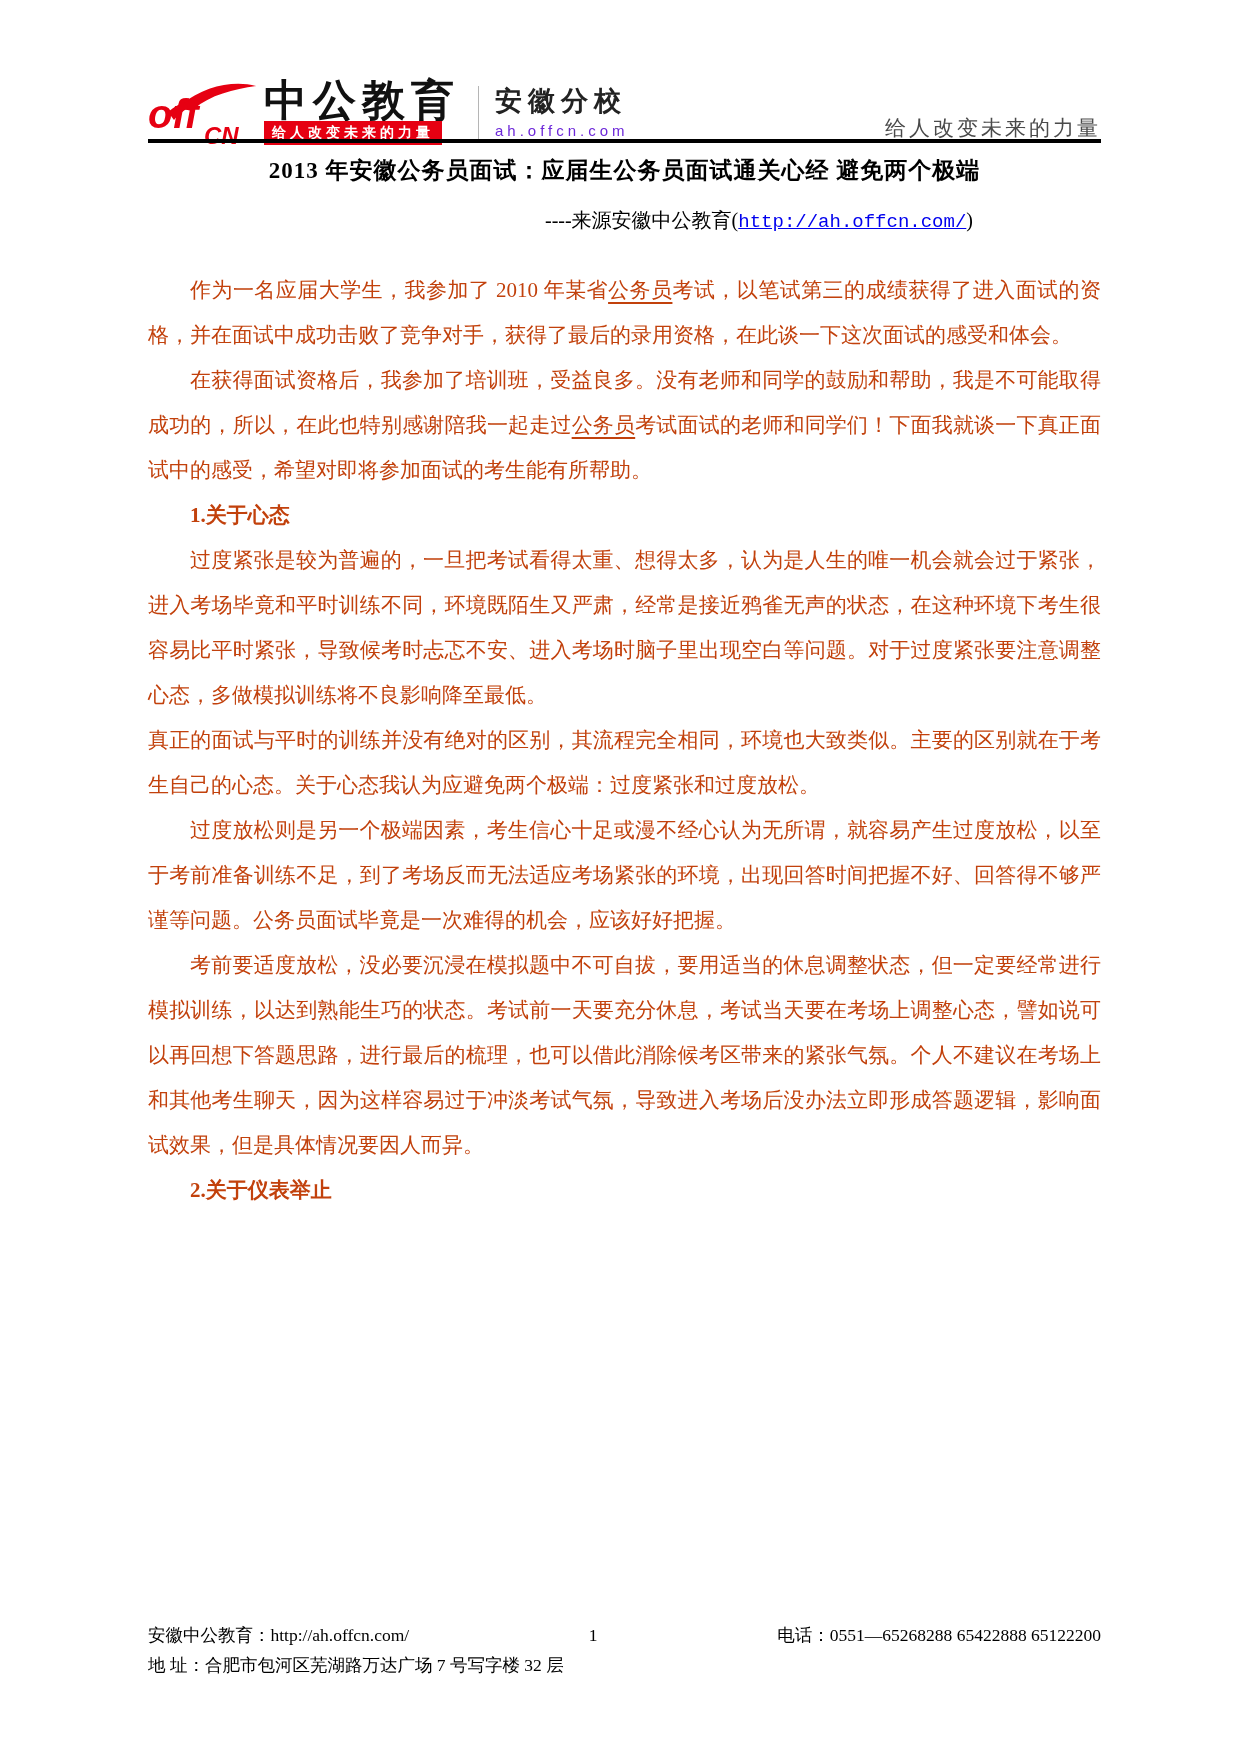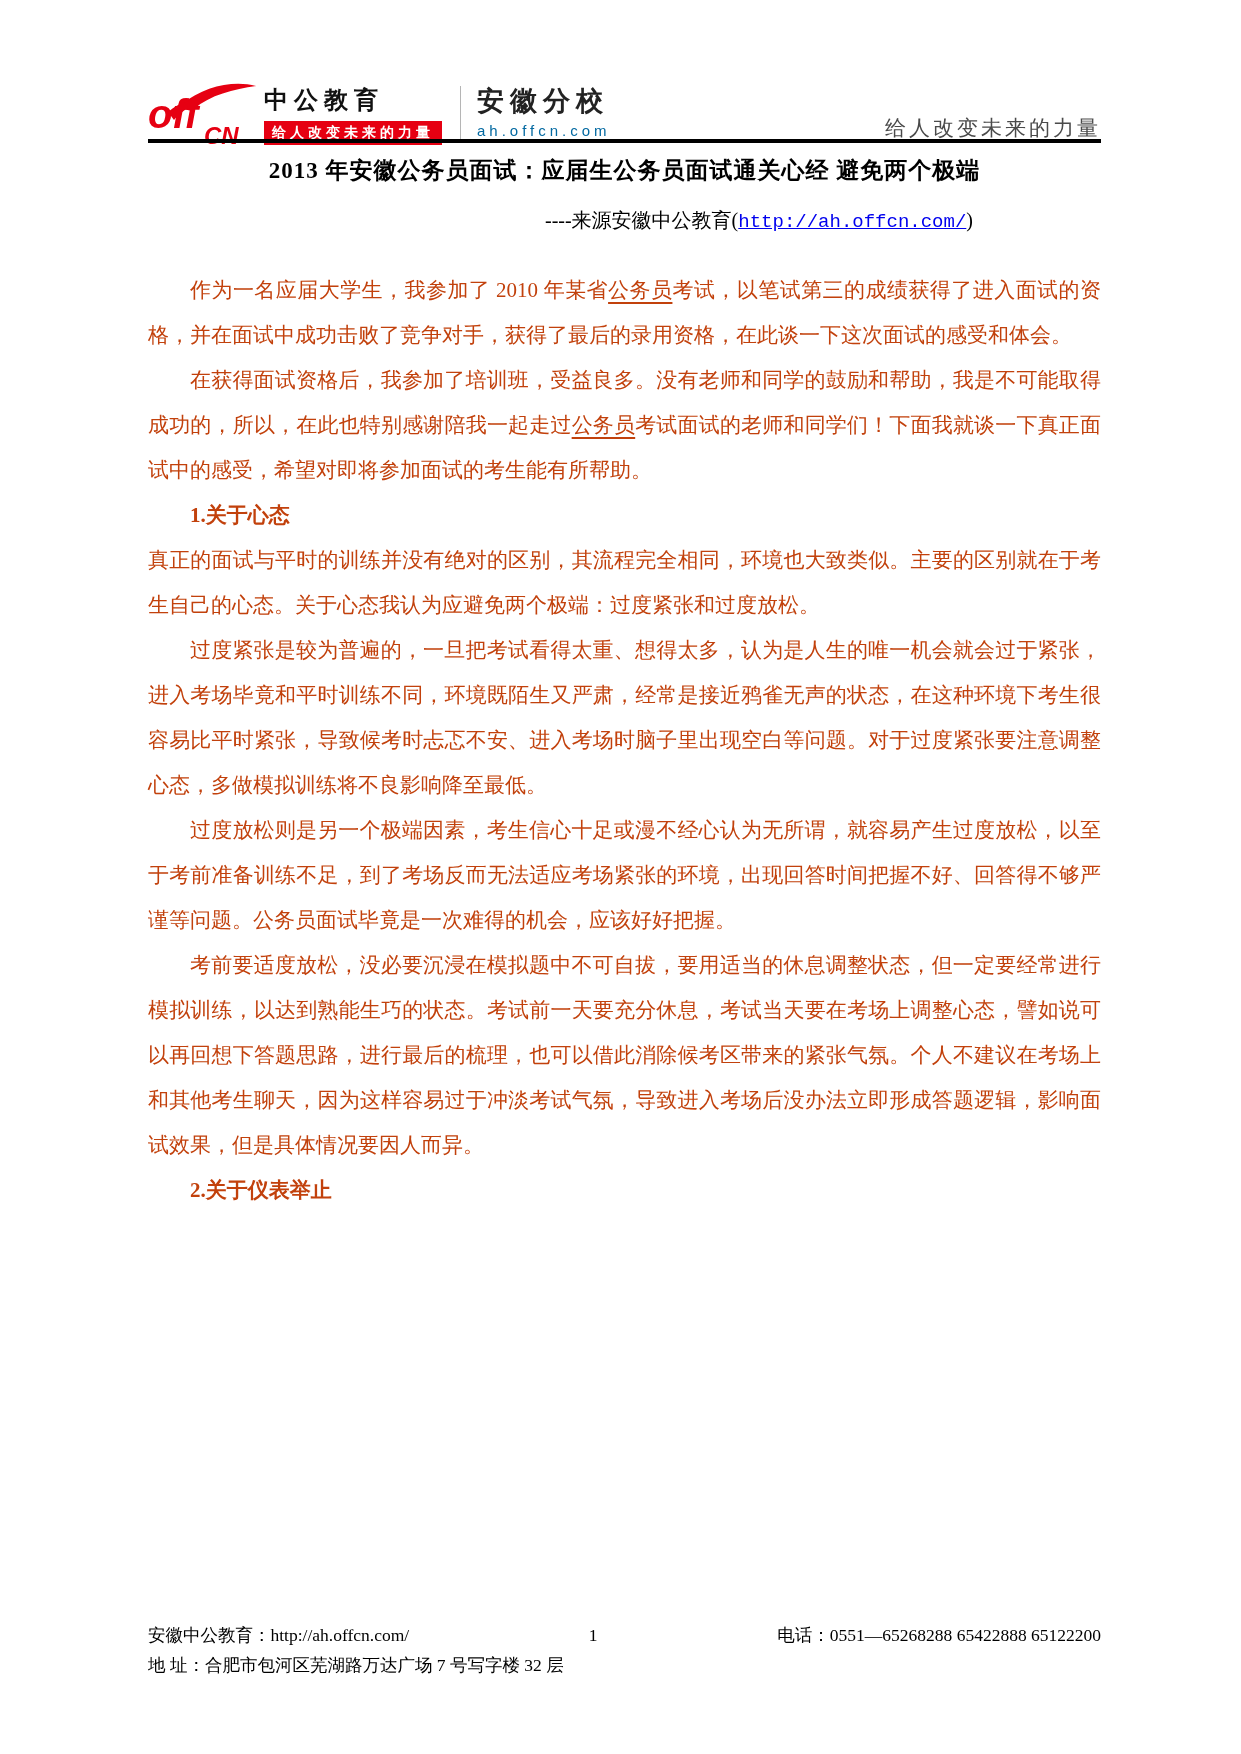--- a/index.html
+++ b/index.html
@@ -13,39 +13,39 @@
     overflow: hidden;
     margin: 0 auto;
   }
   
   .header { position: absolute; top: 70px; left: 148px; right: 140px; height: 68px; }
   .logo { position: absolute; left: 0; top: 12px; display: flex; align-items: flex-start; }
   .logo-mark { width: 112px; height: 64px; position: relative; flex: 0 0 auto; }
   .logo-center { margin-left: 4px; }
   .brand-name {
     font-family: "Liberation Sans", sans-serif;
-    font-weight: bold; font-size: 24px; line-height: 36px;
+    font-weight: bold; font-size: 43px; line-height: 36px;
     color: #111; letter-spacing: 6px; white-space: nowrap;
   }
   .brand-banner {
     margin-top: 3px; background: #e60012; color: #fff;
     font-family: "Liberation Sans", sans-serif;
     font-size: 14px; font-weight: bold; letter-spacing: 4px;
     padding: 3px 8px; display: inline-block; white-space: nowrap;
   }
   .logo-divider { width: 1px; height: 56px; background: #b5b5b5; margin: 4px 16px 0 18px; }
   .branch { padding-top: 4px; }
   .branch-name {
     font-family: "Liberation Sans", sans-serif;
     font-weight: bold; font-size: 27px; line-height: 30px;
     color: #222; letter-spacing: 6px; white-space: nowrap;
   }
   .branch-url {
     font-family: "Liberation Sans", sans-serif;
-    font-size: 15px; color: #0369a1; letter-spacing: 4px; margin-top: 6px;
+    font-size: 15px; color: #6d28d9; letter-spacing: 4px; margin-top: 6px;
   }
   .tagline {
     position: absolute; right: 0; bottom: -4px;
     font-size: 21px; color: #4a4a4a; letter-spacing: 3px; white-space: nowrap;
   }
   .rule { position: absolute; top: 139px; left: 148px; right: 140px; height: 4px; background: #000; }
   
   .main { position: absolute; top: 146px; left: 148px; width: 953px; }
   .doc-title {
     margin: 8px 0 0 0; font-size: 23px; font-weight: bold;
@@ -113,22 +113,22 @@
   <div class="main">
     <h1 class="doc-title">2013 年安徽公务员面试：应届生公务员面试通关心经 避免两个极端</h1>
 
     <div class="source-line"><span>----来源安徽中公教育(</span><a href="#" class="source-link">http://ah.offcn.com/</a><span>)</span></div>
 
 
     <div class="paragraphs" id="paragraphs">
         <p class="para indent"><span>作为一名应届大学生，我参加了 2010 年某省</span><span class="u">公务员</span><span>考试，以笔试第三的成绩获得了进入面试的资格，并在面试中成功击败了竞争对手，获得了最后的录用资格，在此谈一下这次面试的感受和体会。</span></p>
         <p class="para indent"><span>在获得面试资格后，我参加了培训班，受益良多。没有老师和同学的鼓励和帮助，我是不可能取得成功的，所以，在此也特别感谢陪我一起走过</span><span class="u">公务员</span><span>考试面试的老师和同学们！下面我就谈一下真正面试中的感受，希望对即将参加面试的考生能有所帮助。</span></p>
         <p class="para heading"><span>1.关于心态</span></p>
+        <p class="para indent"><span>过度紧张是较为普遍的，一旦把考试看得太重、想得太多，认为是人生的唯一机会就会过于紧张，进入考场毕竟和平时训练不同，环境既陌生又严肃，经常是接近鸦雀无声的状态，在这种环境下考生很容易比平时紧张，导致候考时忐忑不安、进入考场时脑子里出现空白等问题。对于过度紧张要注意调整心态，多做模拟训练将不良影响降至最低。</span></p>
         <p class="para"><span>真正的面试与平时的训练并没有绝对的区别，其流程完全相同，环境也大致类似。主要的区别就在于考生自己的心态。关于心态我认为应避免两个极端：过度紧张和过度放松。</span></p>
-        <p class="para indent"><span>过度紧张是较为普遍的，一旦把考试看得太重、想得太多，认为是人生的唯一机会就会过于紧张，进入考场毕竟和平时训练不同，环境既陌生又严肃，经常是接近鸦雀无声的状态，在这种环境下考生很容易比平时紧张，导致候考时忐忑不安、进入考场时脑子里出现空白等问题。对于过度紧张要注意调整心态，多做模拟训练将不良影响降至最低。</span></p>
         <p class="para indent"><span>过度放松则是另一个极端因素，考生信心十足或漫不经心认为无所谓，就容易产生过度放松，以至于考前准备训练不足，到了考场反而无法适应考场紧张的环境，出现回答时间把握不好、回答得不够严谨等问题。公务员面试毕竟是一次难得的机会，应该好好把握。</span></p>
         <p class="para indent"><span>考前要适度放松，没必要沉浸在模拟题中不可自拔，要用适当的休息调整状态，但一定要经常进行模拟训练，以达到熟能生巧的状态。考试前一天要充分休息，考试当天要在考场上调整心态，譬如说可以再回想下答题思路，进行最后的梳理，也可以借此消除候考区带来的紧张气氛。个人不建议在考场上和其他考生聊天，因为这样容易过于冲淡考试气氛，导致进入考场后没办法立即形成答题逻辑，影响面试效果，但是具体情况要因人而异。</span></p>
         <p class="para heading"><span>2.关于仪表举止</span></p>
       </div>
   </div>
 
   <div class="footer">
     <div class="footer-row">
       <span class="footer-site">安徽中公教育：http://ah.offcn.com/</span>
       <span class="footer-page">1</span>

